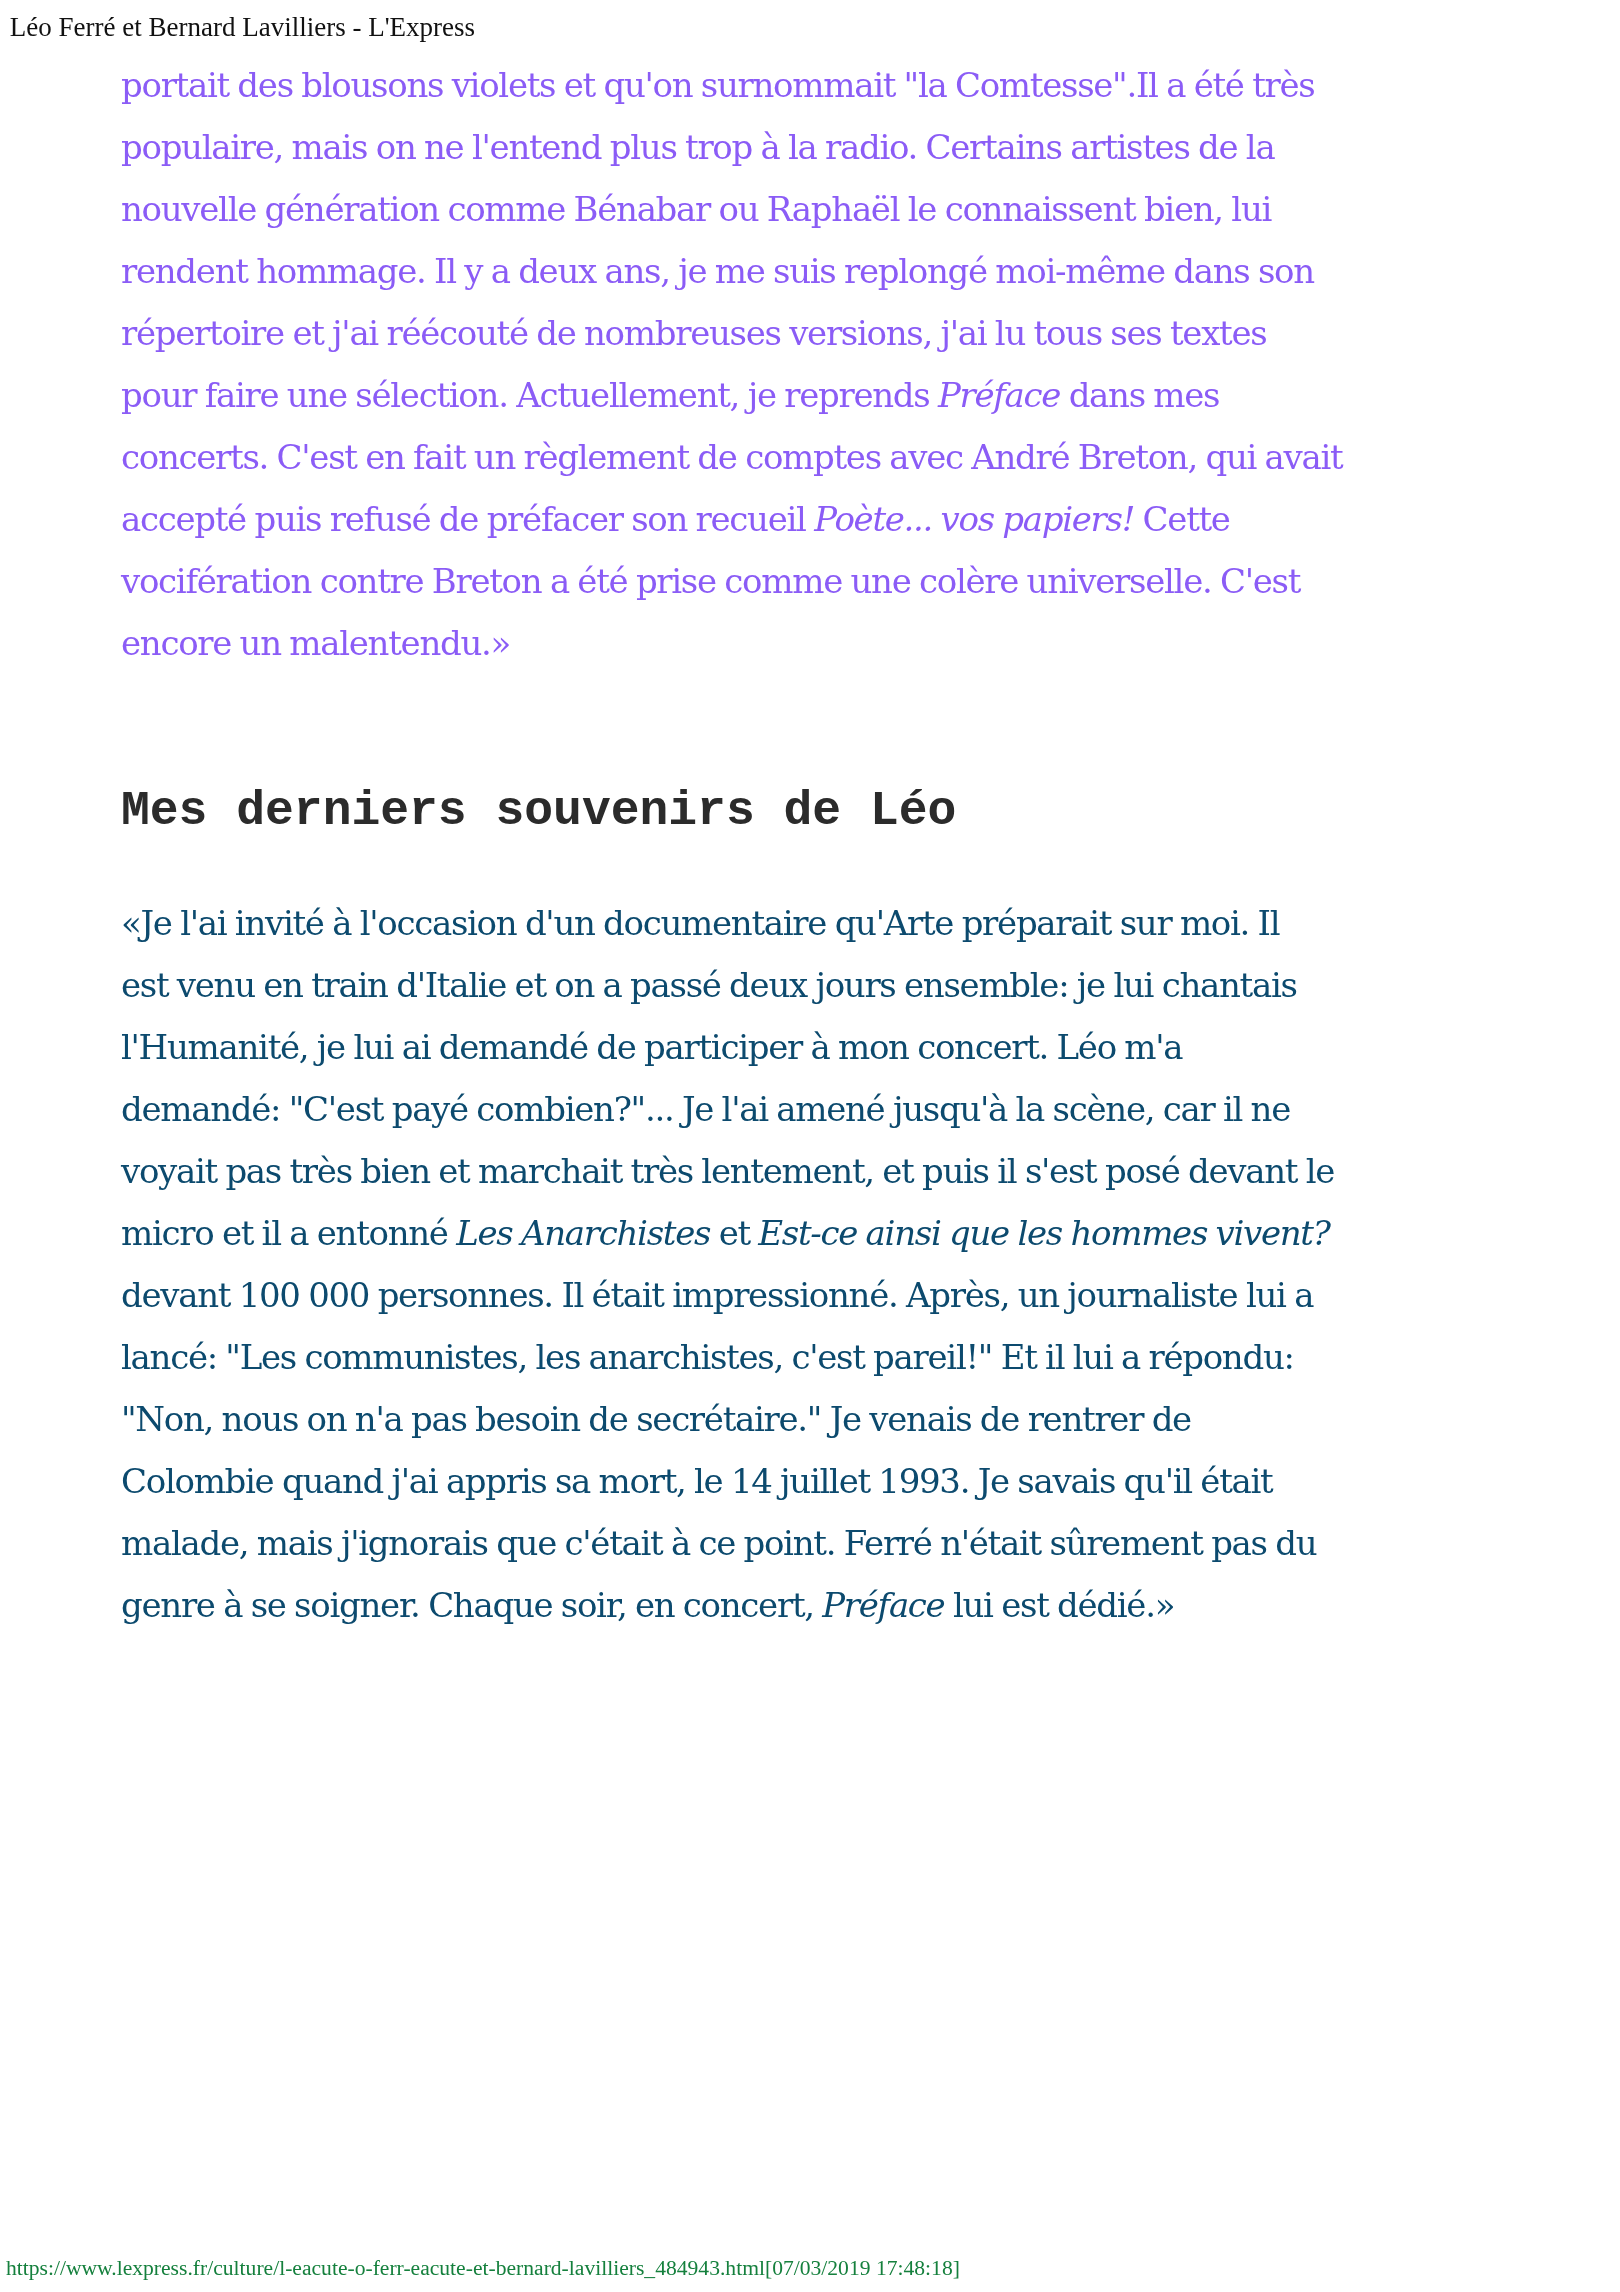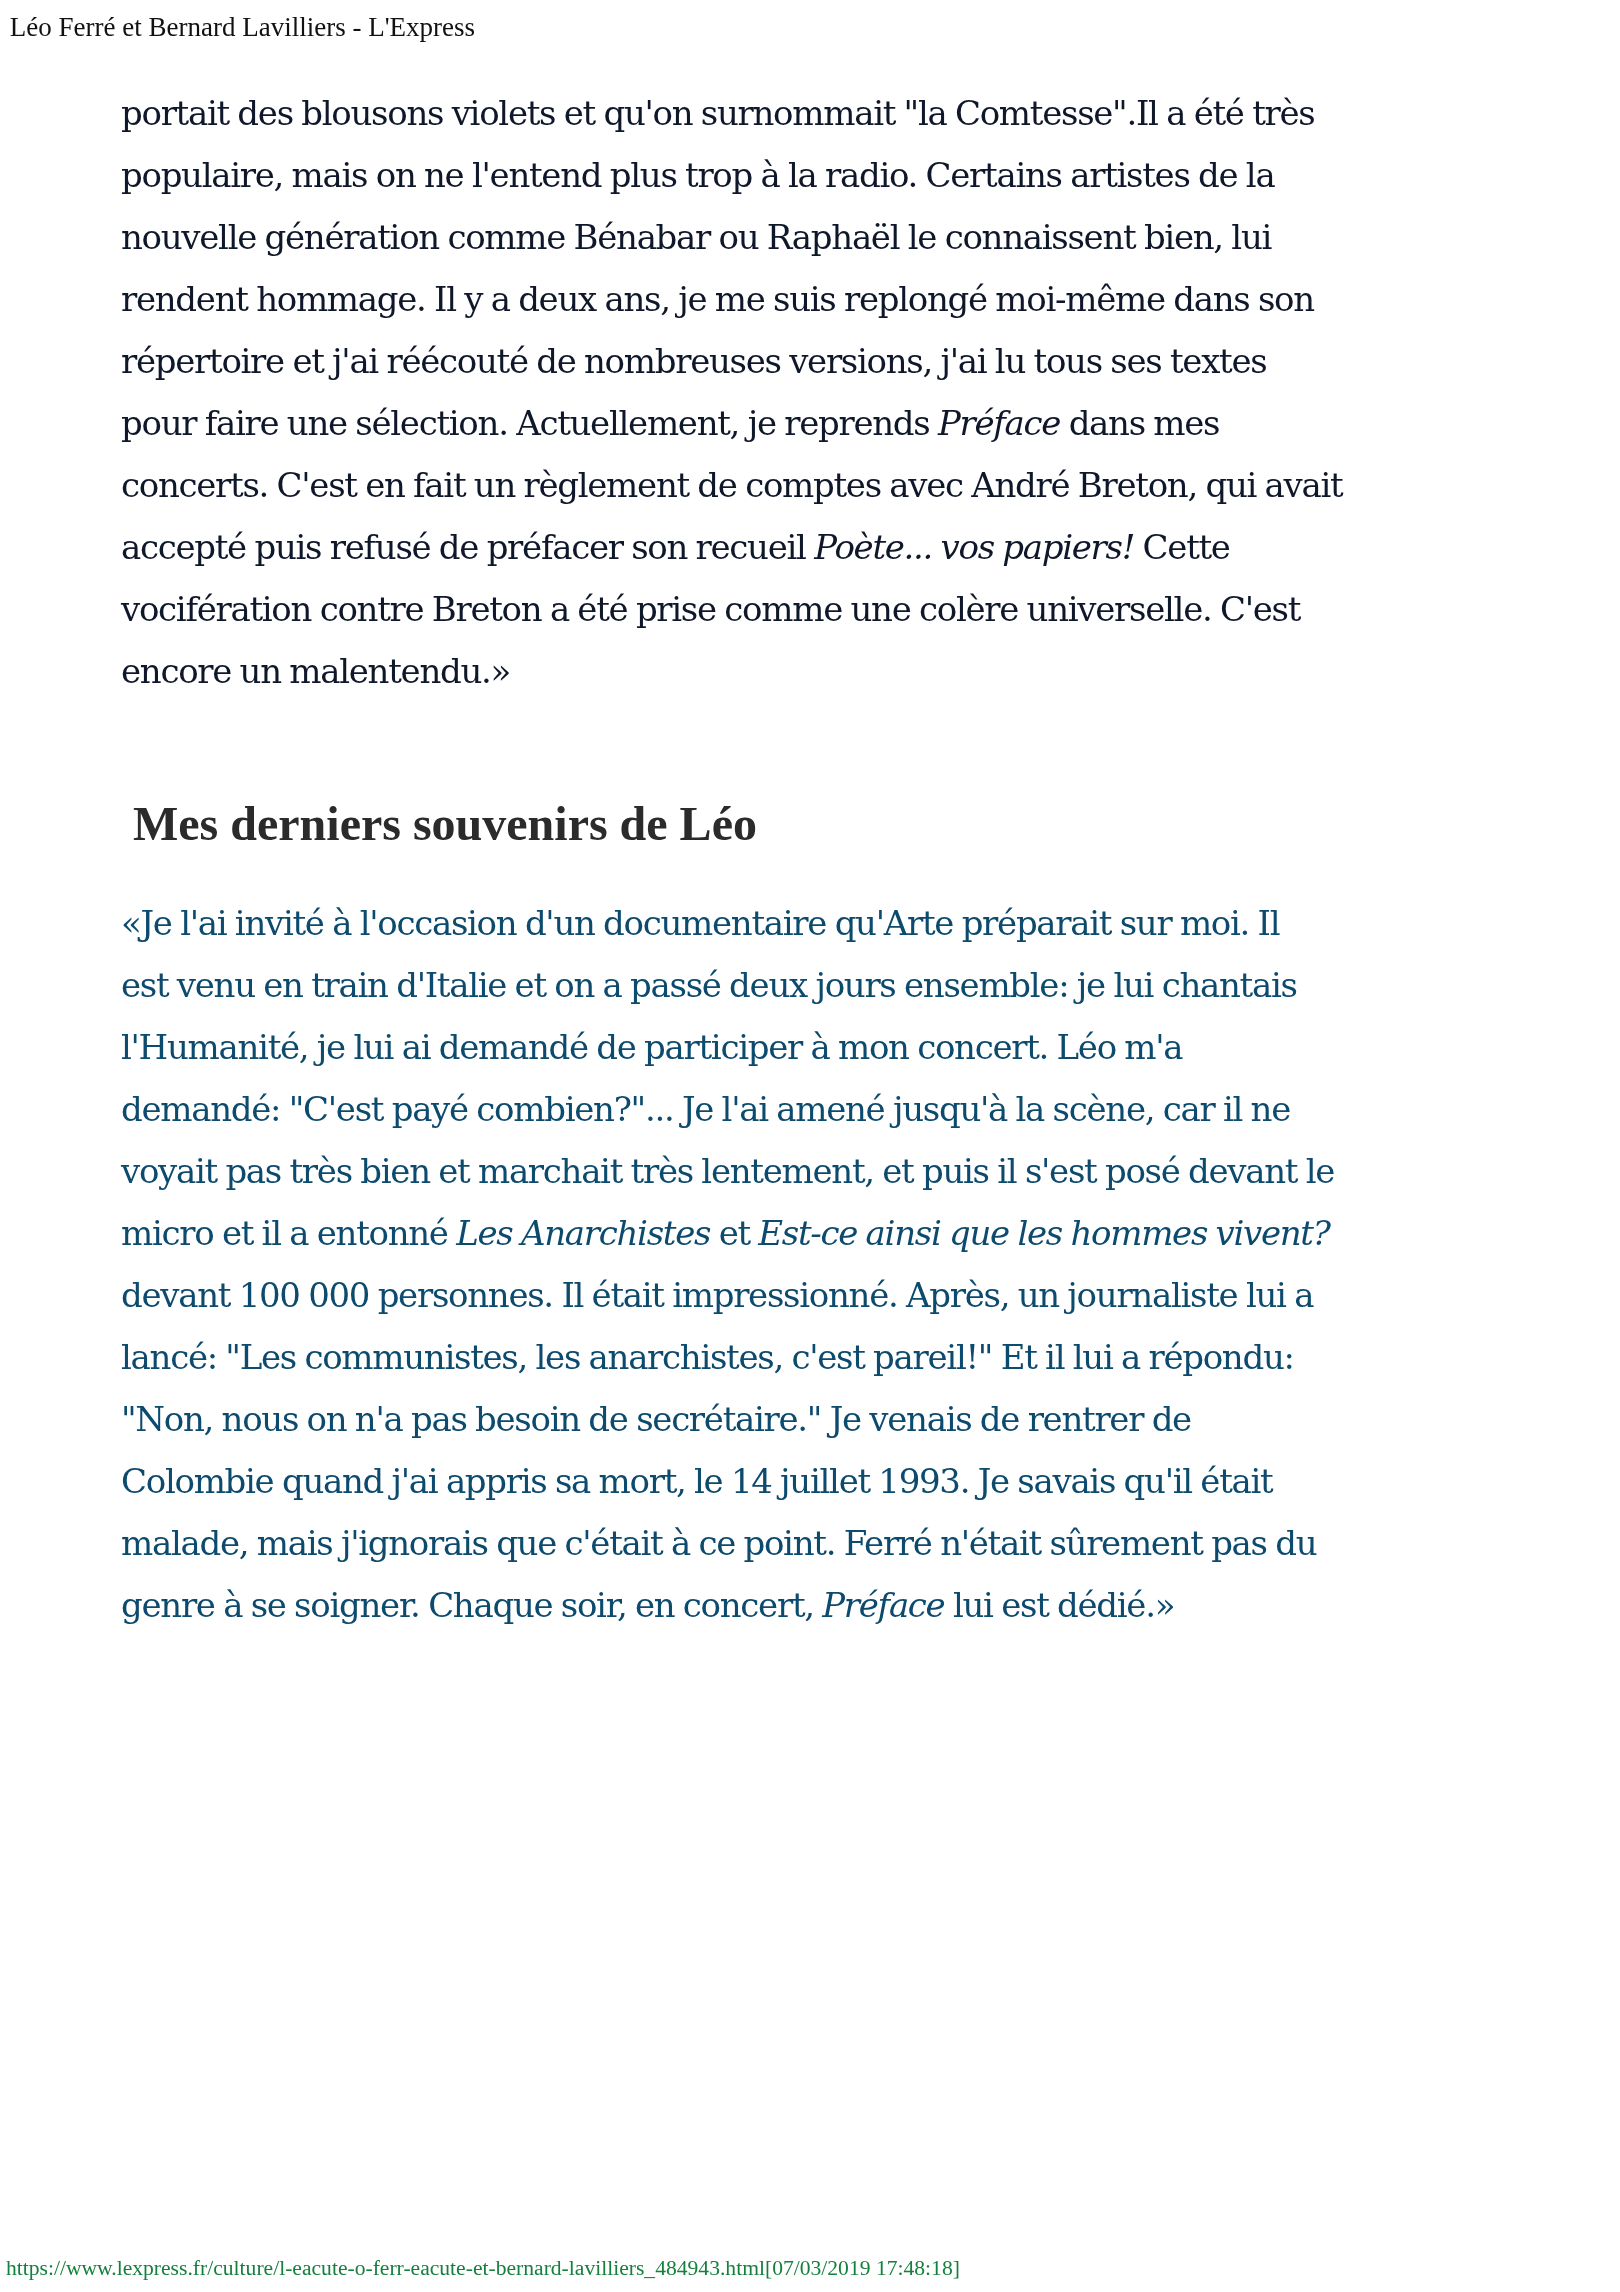--- a/index.html
+++ b/index.html
@@ -19,45 +19,45 @@
       left: 9.8px;
       top: 11.8px;
       font-family: "Liberation Serif", serif;
       font-size: 27px;
       color: #111111;
       white-space: nowrap;
     }
     .article {
       position: absolute;
       left: 121px;
-      top: 82px;
+      top: 54px;
       width: 1392px;
       font-family: "DejaVu Serif", serif;
-      color: #0f172a;
+      color: #8b5cf6;
     }
     .para {
       margin: 0;
       font-size: 34px;
       line-height: 62px;
       letter-spacing: -1.3px;
       word-spacing: -1px;
     }
     .para .line {
       display: block;
       white-space: nowrap;
     }
     .para em {
       font-style: italic;
     }
     .section-heading {
       position: absolute;
       left: 121px;
       top: 784px;
-      margin: 12px;
-      font-family: Liberation Serif, serif;
+      margin: 0;
+      font-family: Liberation Mono, monospace;
       font-weight: bold;
       font-size: 48px;
       color: #2b2b2b;
       white-space: nowrap;
     }
     .para-2 {
       position: absolute;
       left: 121px;
       top: 892px;
       font-family: "DejaVu Serif", serif;

